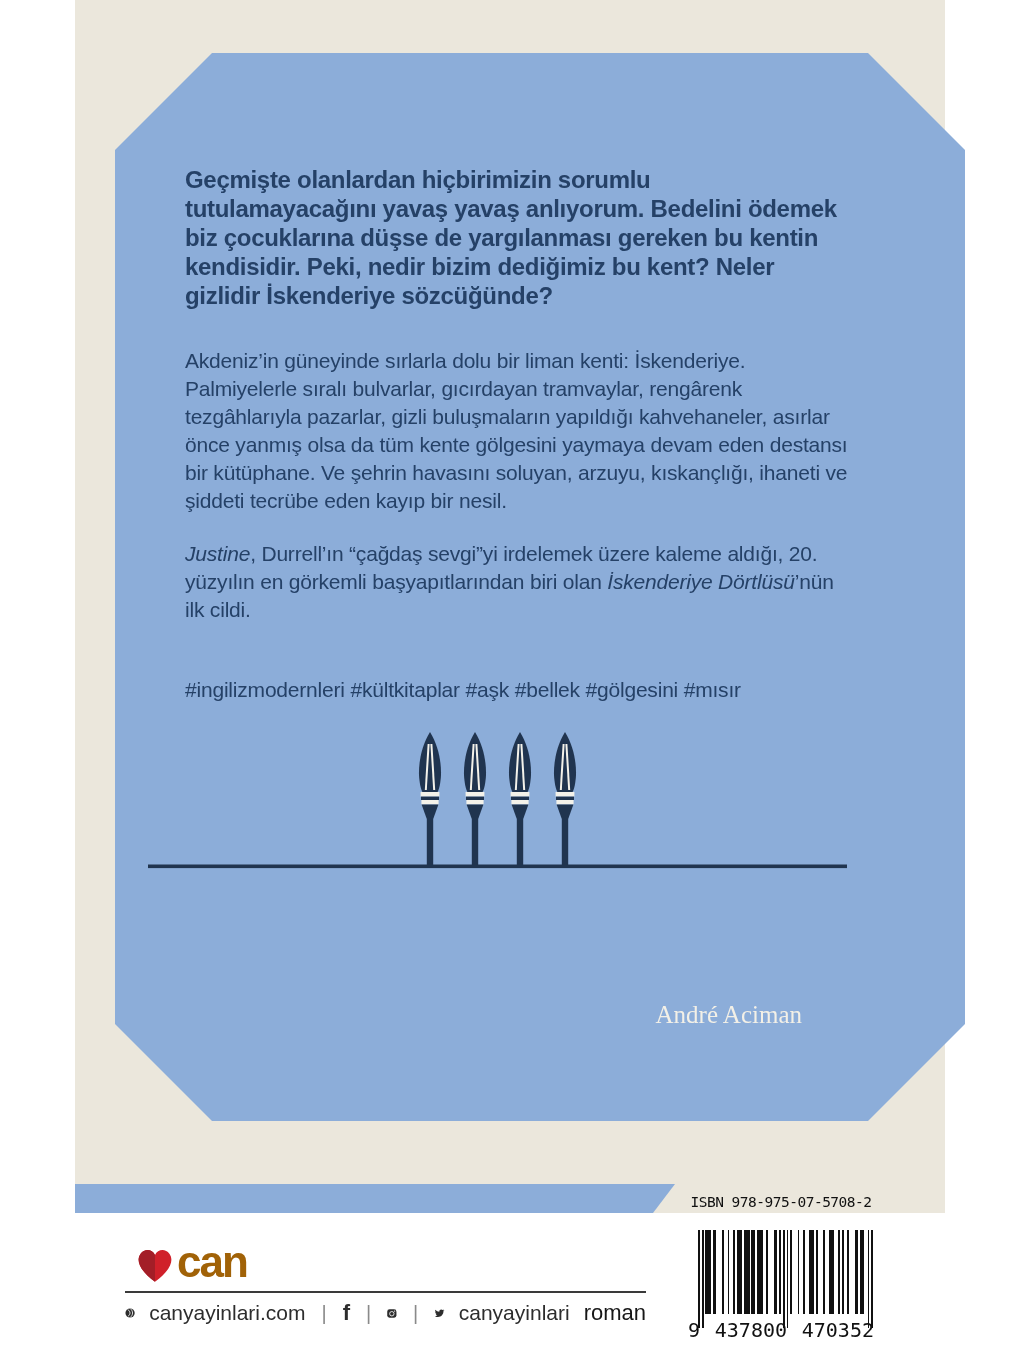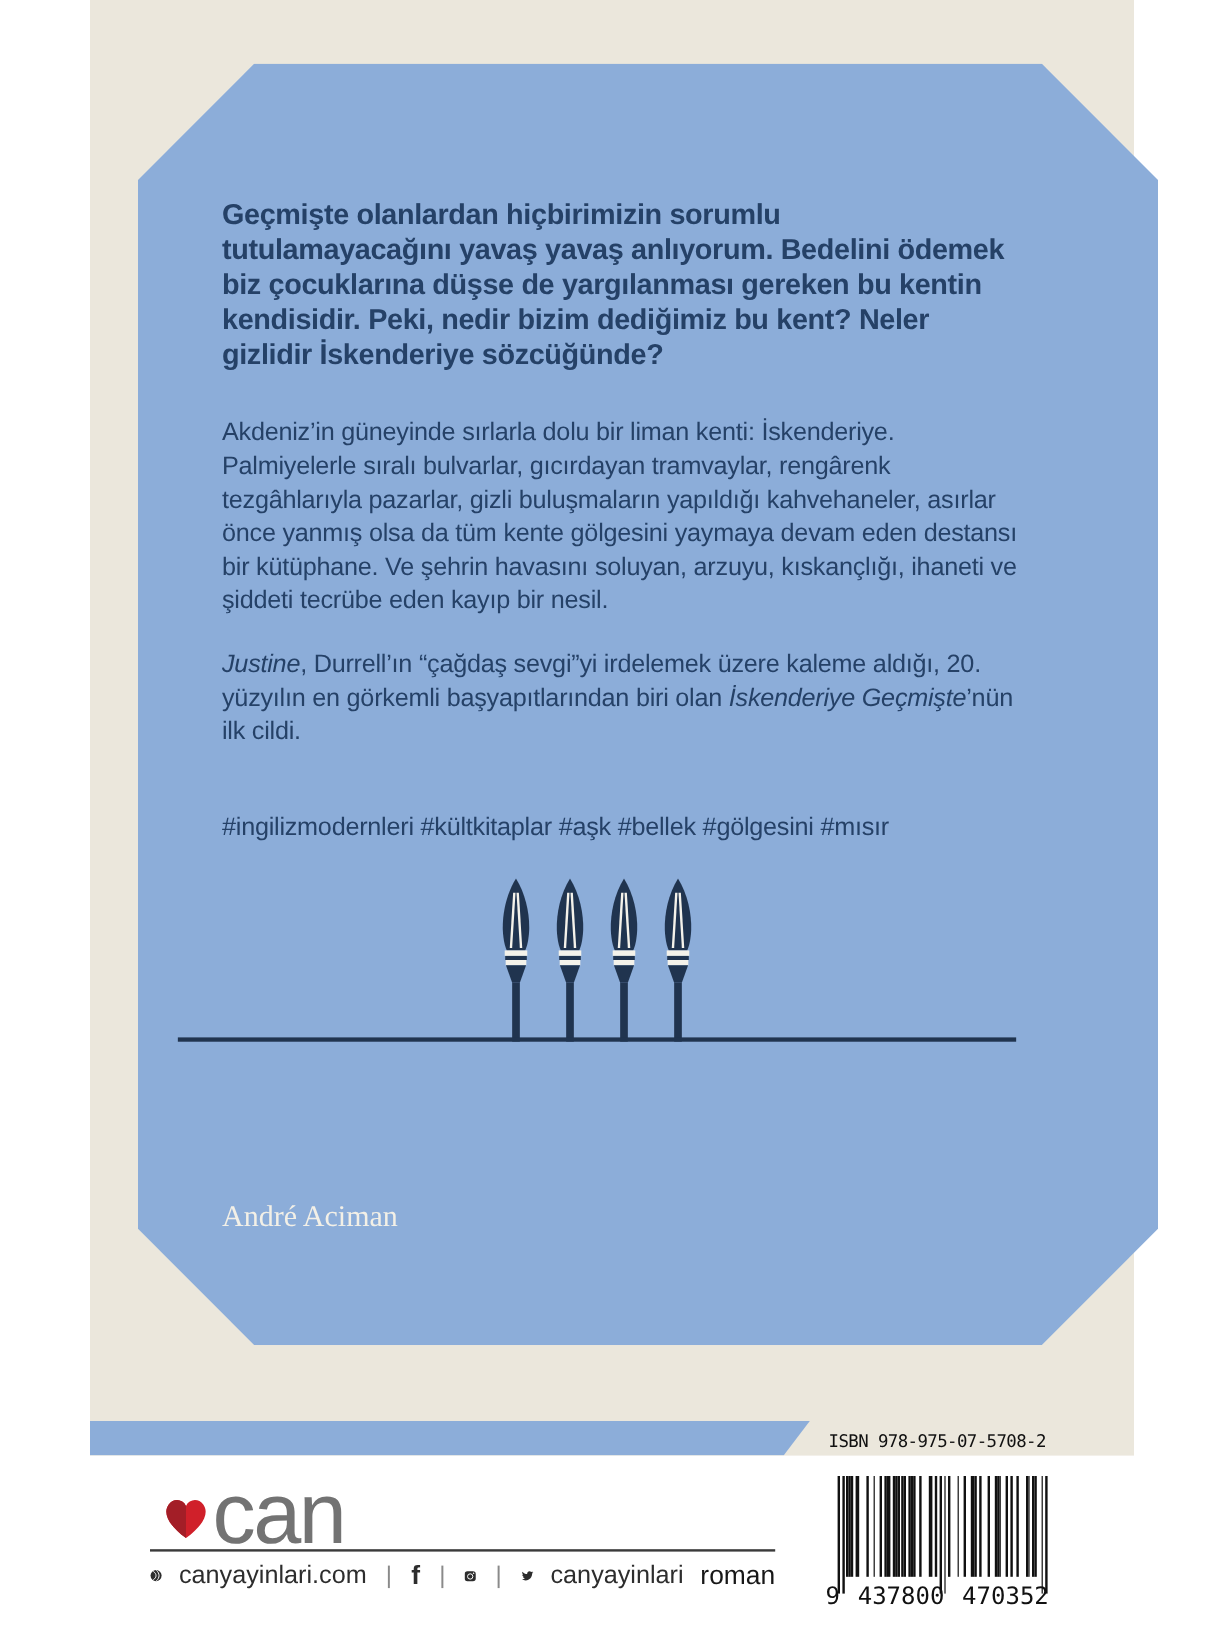--- a/index.html
+++ b/index.html
@@ -41,38 +41,38 @@
     font-size:21px;letter-spacing:-0.2px;color:var(--navy,#254167);margin:0;
   }
   .spears{position:absolute;left:33px;top:678px;}
 
   .quote{
     position:absolute;left:70px;top:838px;width:617px;
     font-family:"Liberation Serif",serif;
     font-size:24px;line-height:27px;color:var(--quote,#f3f0e7);margin:0;
   }
   .attribution{
-    position:absolute;left:70px;top:948px;width:617px;text-align:left;
+    position:absolute;left:70px;top:948px;width:617px;text-align:right;
     font-family:"Liberation Serif",serif;
     font-size:25px;color:var(--quote,#f3f0e7);margin:0;
   }
 
   
   .band{
     position:absolute;left:0;top:1184px;width:600px;height:29px;
     background:var(--blue,#8cadd9);
     clip-path:polygon(0 0,100% 0,calc(100% - 22px) 100%,0 100%);
   }
 
   
   .logo{position:absolute;left:135px;top:1236px;display:flex;align-items:flex-end;}
   .logo .heart{margin:0 2px 5px 0;}
   .logo .wordmark{
-    font-size:72px;font-weight:normal;letter-spacing:-2px;
-    color:#737373;line-height:52px;
+    font-size:44px;font-weight:bold;letter-spacing:-2px;
+    color:#a16207;line-height:52px;
   }
   .rule{position:absolute;left:125px;top:1291px;width:521px;height:2px;background:#3a3a3a;}
   .social-row{
     position:absolute;left:125px;top:1299px;width:521px;height:28px;
     display:flex;align-items:center;gap:14px;
     font-size:21px;color:var(--footer_text,#2d2d2d);
   }
   .social-row .sep{color:#8a8a8a;font-size:20px;padding:0 2px;}
   .fb-glyph{font-weight:bold;font-size:22px;color:#2d2d2d;}
   .genre{margin-left:auto;font-size:22px;color:#171717;}
@@ -100,21 +100,21 @@
 <div class="canvas">
 
   <div class="cover">
 
     <div class="octagon">
 
       <p class="intro">Geçmişte olanlardan hiçbirimizin sorumlu tutulamayacağını yavaş yavaş anlıyorum. Bedelini ödemek biz çocuklarına düşse de yargılanması gereken bu kentin kendisidir. Peki, nedir bizim dediğimiz bu kent? Neler gizlidir İskenderiye sözcüğünde?</p>
 
       <p class="bodytext">Akdeniz’in güneyinde sırlarla dolu bir liman kenti: İskenderiye. Palmiyelerle sıralı bulvarlar, gıcırdayan tramvaylar, rengârenk tezgâhlarıyla pazarlar, gizli buluşmaların yapıldığı kahvehaneler, asırlar önce yanmış olsa da tüm kente gölgesini yaymaya devam eden destansı bir kütüphane. Ve şehrin havasını soluyan, arzuyu, kıskançlığı, ihaneti ve şiddeti tecrübe eden kayıp bir nesil.</p>
 
-      <p class="about"><i>Justine</i>, Durrell’ın “çağdaş sevgi”yi irdelemek üzere kaleme aldığı, 20. yüzyılın en görkemli başyapıtlarından biri olan <i>İskenderiye Geçmişte</i>’nün ilk cildi.</p>
+      <p class="about"><i>Justine</i>, Durrell’ın “çağdaş sevgi”yi irdelemek üzere kaleme aldığı, 20. yüzyılın en görkemli başyapıtlarından biri olan <i>İskenderiye Dörtlüsü</i>’nün ilk cildi.</p>
 
       <p class="hashtags">#ingilizmodernleri #kültkitaplar #aşk #bellek #gölgesini #mısır</p>
 
       <svg class="spears" width="699" height="141" viewBox="0 0 699 141">
         <defs>
           <g id="spear">
             <path d="M15 1 C7 14 3.6 30 4 44 C4.4 52 5.8 58 7.4 61 L22.6 61 C24.2 58 25.6 52 26 44 C26.4 30 23 14 15 1 Z" fill="#20344f"></path>
             <line x1="13.6" y1="13" x2="10.8" y2="59" stroke="#f4f2ea" stroke-width="2"></line>
             <line x1="16.4" y1="13" x2="19.2" y2="59" stroke="#f4f2ea" stroke-width="2"></line>
             <rect x="5.6" y="61" width="18.8" height="4.6" fill="#f4f2ea"></rect>

